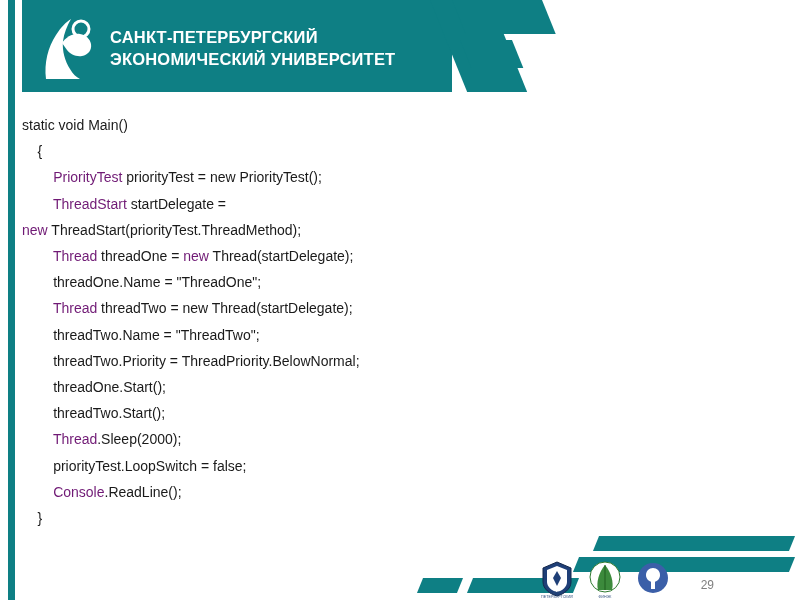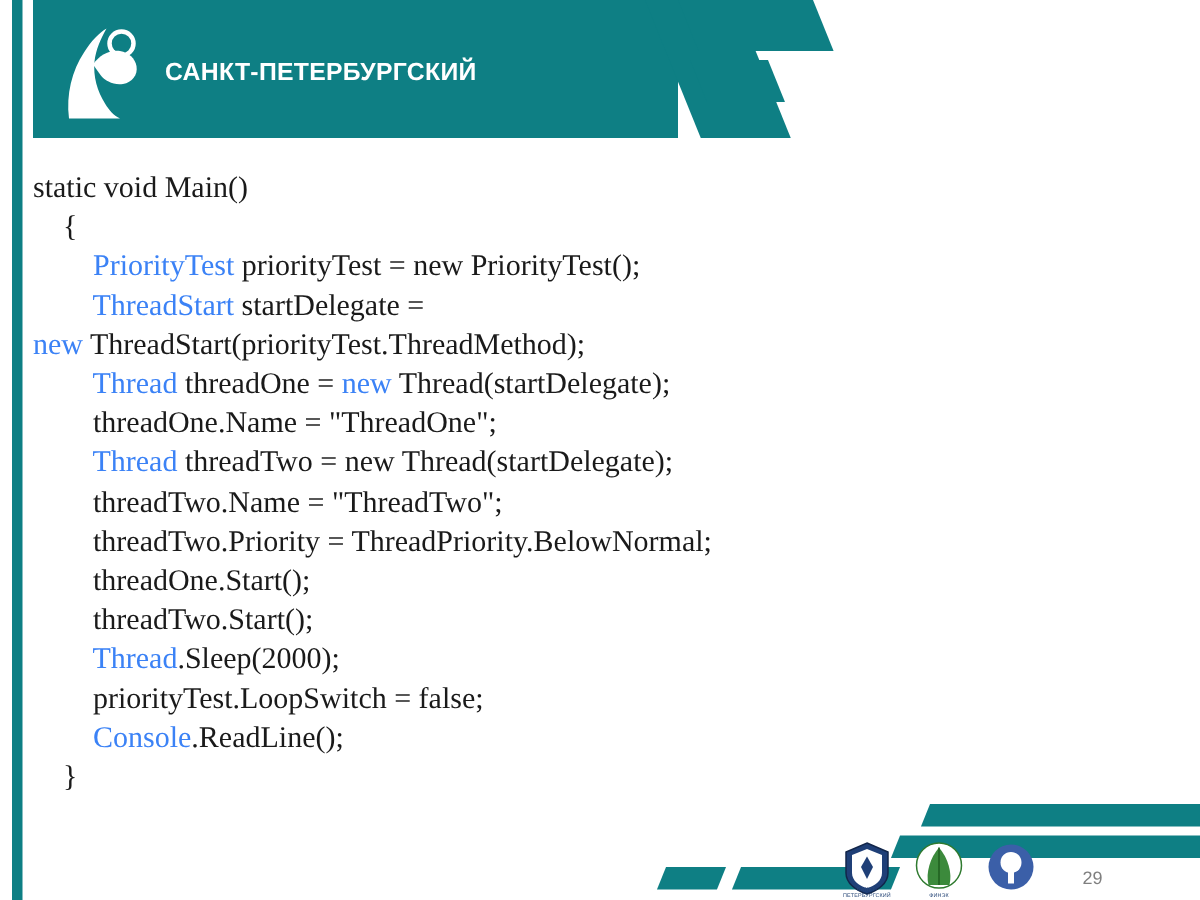--- a/index.html
+++ b/index.html
@@ -106,41 +106,39 @@
     letter-spacing: 0.2px;
     white-space: nowrap;
   }
 
   
   .code-area {
     position: absolute;
     left: 22px;
     top: 112px;
     width: 770px;
-    font-size: 20px;
+    font-size: 14px;
     line-height: 26.2px;
     color: #1a1a1a;
     white-space: pre;
-    font-family: Liberation Serif, serif;
   }
   .code-line {
     white-space: pre;
   }
   .kw {
-    color: #3b82f6;
+    color: #701a75;
   }
 
   
   .footer {
     position: absolute;
     left: 0;
     bottom: 0;
     width: 732px;
     height: 72px;
-    margin-left: 21px;
   }
   .f-shape {
     position: absolute;
     background: #0e7f84;
     transform: skewX(-22deg);
   }
   .f1 { left: 596px; top: 8px;  width: 196px; height: 15px; }
   .f2 { left: 576px; top: 29px; width: 216px; height: 15px; }
   .f3 { left: 470px; top: 50px; width: 106px; height: 15px; }
   .f4 { left: 420px; top: 50px; width: 40px;  height: 15px; }
@@ -193,20 +191,21 @@
     <div class="logo-mark">
       <svg width="58" height="70" viewBox="0 0 58 70" xmlns="http://www.w3.org/2000/svg">
         <path d="M6 66 C4 50 8 34 16 22 C21 14 26 9 31 6 C27 13 24 20 23 28 C22 38 25 48 30 56 C33 61 36 64 40 66 Z" fill="#ffffff"></path>
         <path d="M22 30 C26 24 33 20 40 21 C46 22 50 26 51 31 C52 37 48 42 42 43 C36 44 30 41 27 37 Z" fill="#ffffff"></path>
         <circle cx="41" cy="16" r="8" fill="none" stroke="#ffffff" stroke-width="3"></circle>
         <path d="M36 22 L27 31" stroke="#ffffff" stroke-width="3" stroke-linecap="round"></path>
       </svg>
     </div>
     <div class="logo-text">
       <div>САНКТ-ПЕТЕРБУРГСКИЙ</div>
+      <div>ЭКОНОМИЧЕСКИЙ УНИВЕРСИТЕТ</div>
     </div>
   </div>
 </div>
 
 <div class="code-area" id="code-area"><div class="code-line"><span>static void Main()</span></div><div class="code-line"><span>    </span><span>{</span></div><div class="code-line"><span>        </span><span class="kw">PriorityTest</span><span> priorityTest = new PriorityTest();</span></div><div class="code-line"><span>        </span><span class="kw">ThreadStart</span><span> startDelegate =</span></div><div class="code-line"><span class="kw">new</span><span> ThreadStart(priorityTest.ThreadMethod);</span></div><div class="code-line"><span>        </span><span class="kw">Thread</span><span> threadOne = </span><span class="kw">new</span><span> Thread(startDelegate);</span></div><div class="code-line"><span>        </span><span>threadOne.Name = "ThreadOne";</span></div><div class="code-line"><span>        </span><span class="kw">Thread</span><span> threadTwo = new Thread(startDelegate);</span></div><div class="code-line"><span>        </span><span>threadTwo.Name = "ThreadTwo";</span></div><div class="code-line"><span>        </span><span>threadTwo.Priority = ThreadPriority.BelowNormal;</span></div><div class="code-line"><span>        </span><span>threadOne.Start();</span></div><div class="code-line"><span>        </span><span>threadTwo.Start();</span></div><div class="code-line"><span>        </span><span class="kw">Thread</span><span>.Sleep(2000);</span></div><div class="code-line"><span>        </span><span>priorityTest.LoopSwitch = false;</span></div><div class="code-line"><span>        </span><span class="kw">Console</span><span>.ReadLine();</span></div><div class="code-line"><span>    </span><span>}</span></div></div>
 
 <div class="footer">
   <div class="f-shape f1"></div>
   <div class="f-shape f2"></div>
   <div class="f-shape f3"></div>

